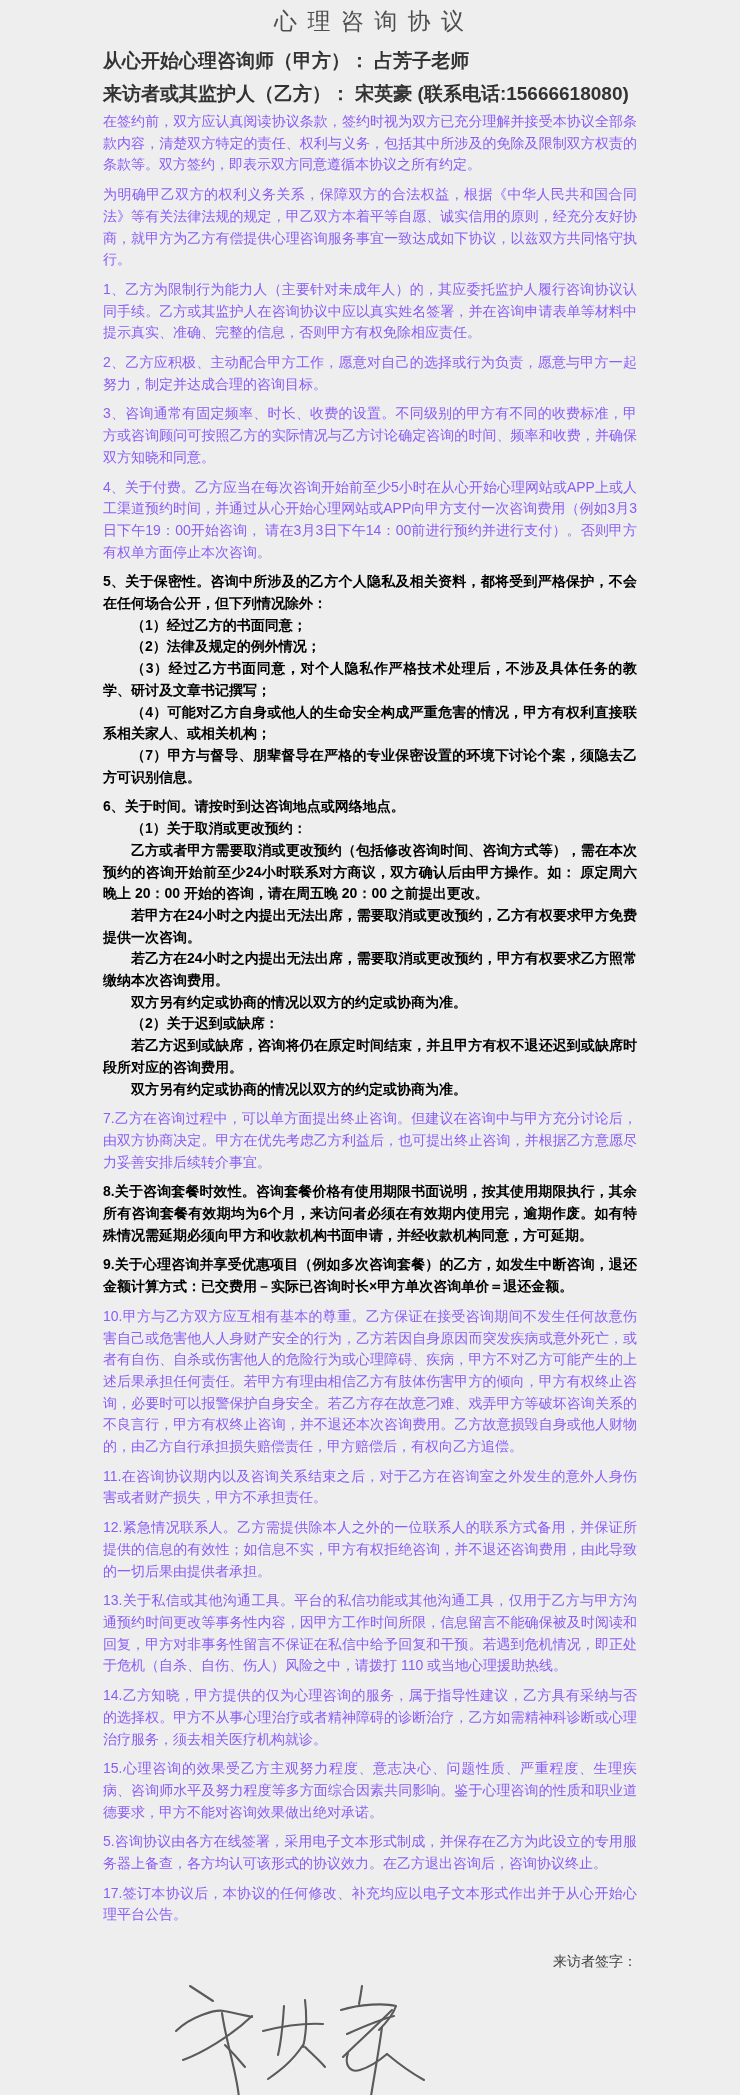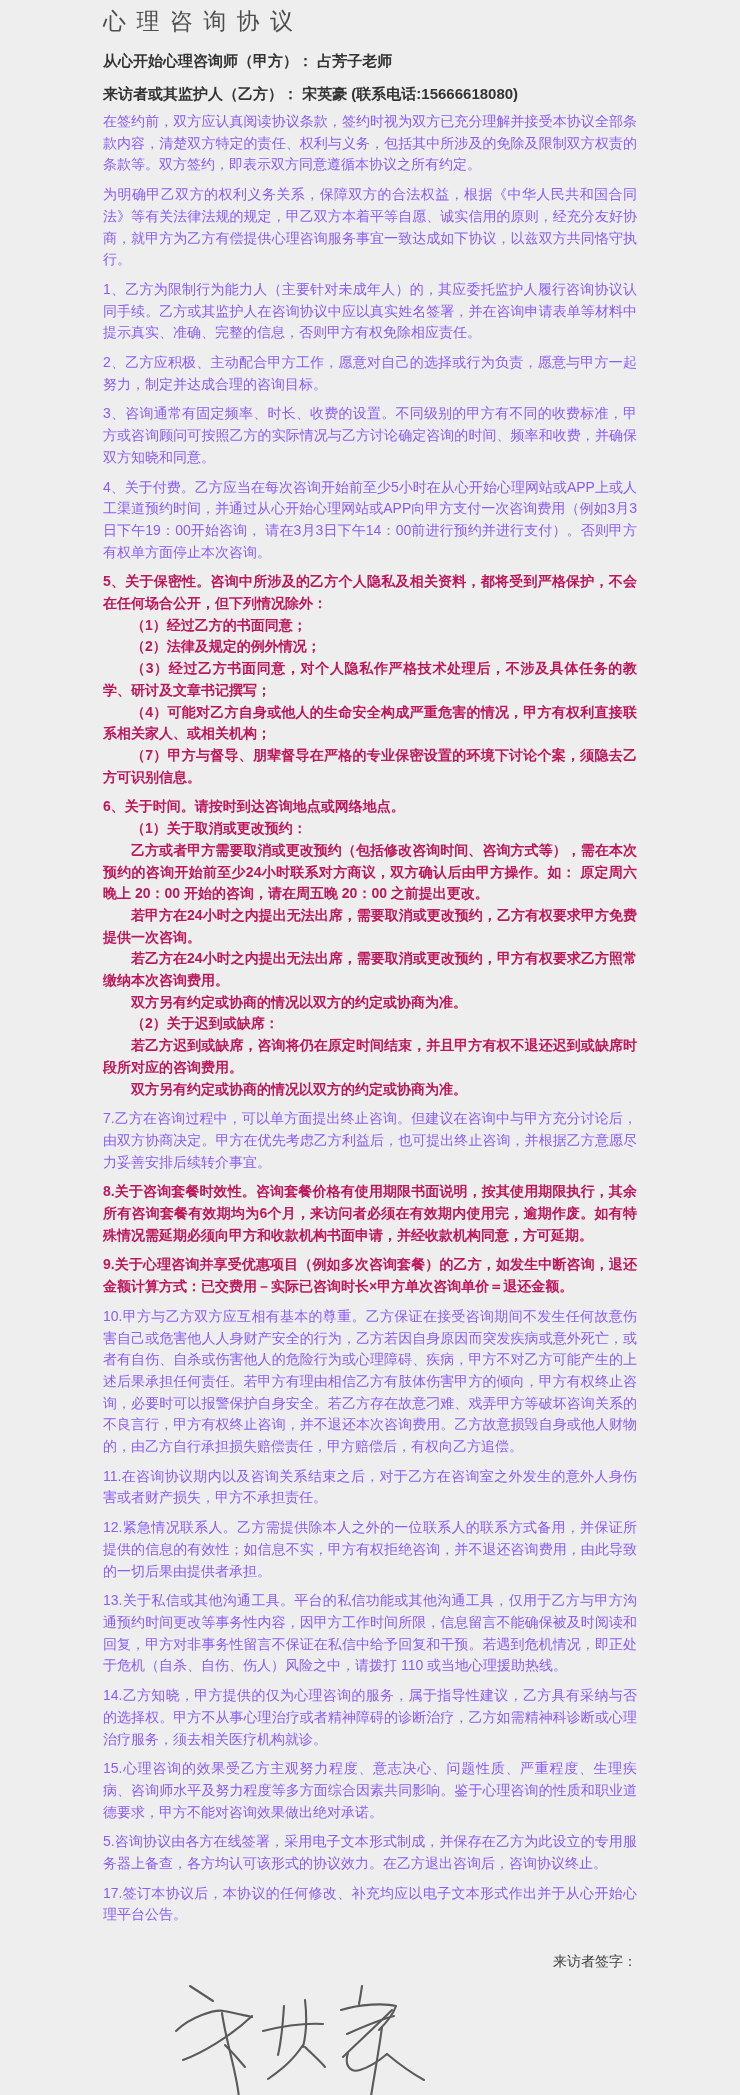--- a/index.html
+++ b/index.html
@@ -18,40 +18,40 @@
     padding: 6px 0 22px 0;
   }
   .content {
     width: 534px;
     margin: 0 auto;
   }
   h1.doc-title {
     font-size: 23px;
     font-weight: 400;
     color: #4e4e4e;
-    text-align: left;
+    text-align: center;
     letter-spacing: 2px;
     margin: 0 0 14px 0;
     white-space: nowrap;
   }
   p.party {
-    font-size: 15px;
+    font-size: 19px;
     font-weight: 700;
     color: #333333;
     margin: 14px 0 0 0;
     line-height: 19px;
   }
   .para {
     font-size: 14px;
     line-height: 21.7px;
     text-align: justify;
     margin: 8px 0 0 0;
     color: #8b5cf6;
   }
-  .para.b { font-weight: 700; color: #be185d; }
+  .para.b { font-weight: 700; color: #000000; }
   .para.ind { text-indent: 2em; }
   .para.tight { margin-top: 0; }
   .sig-label {
     font-size: 14px;
     line-height: 21.7px;
     margin: 25px 0 0 0;
     color: #3d3d3d;
     text-align: right;
   }
   .sig-area {

